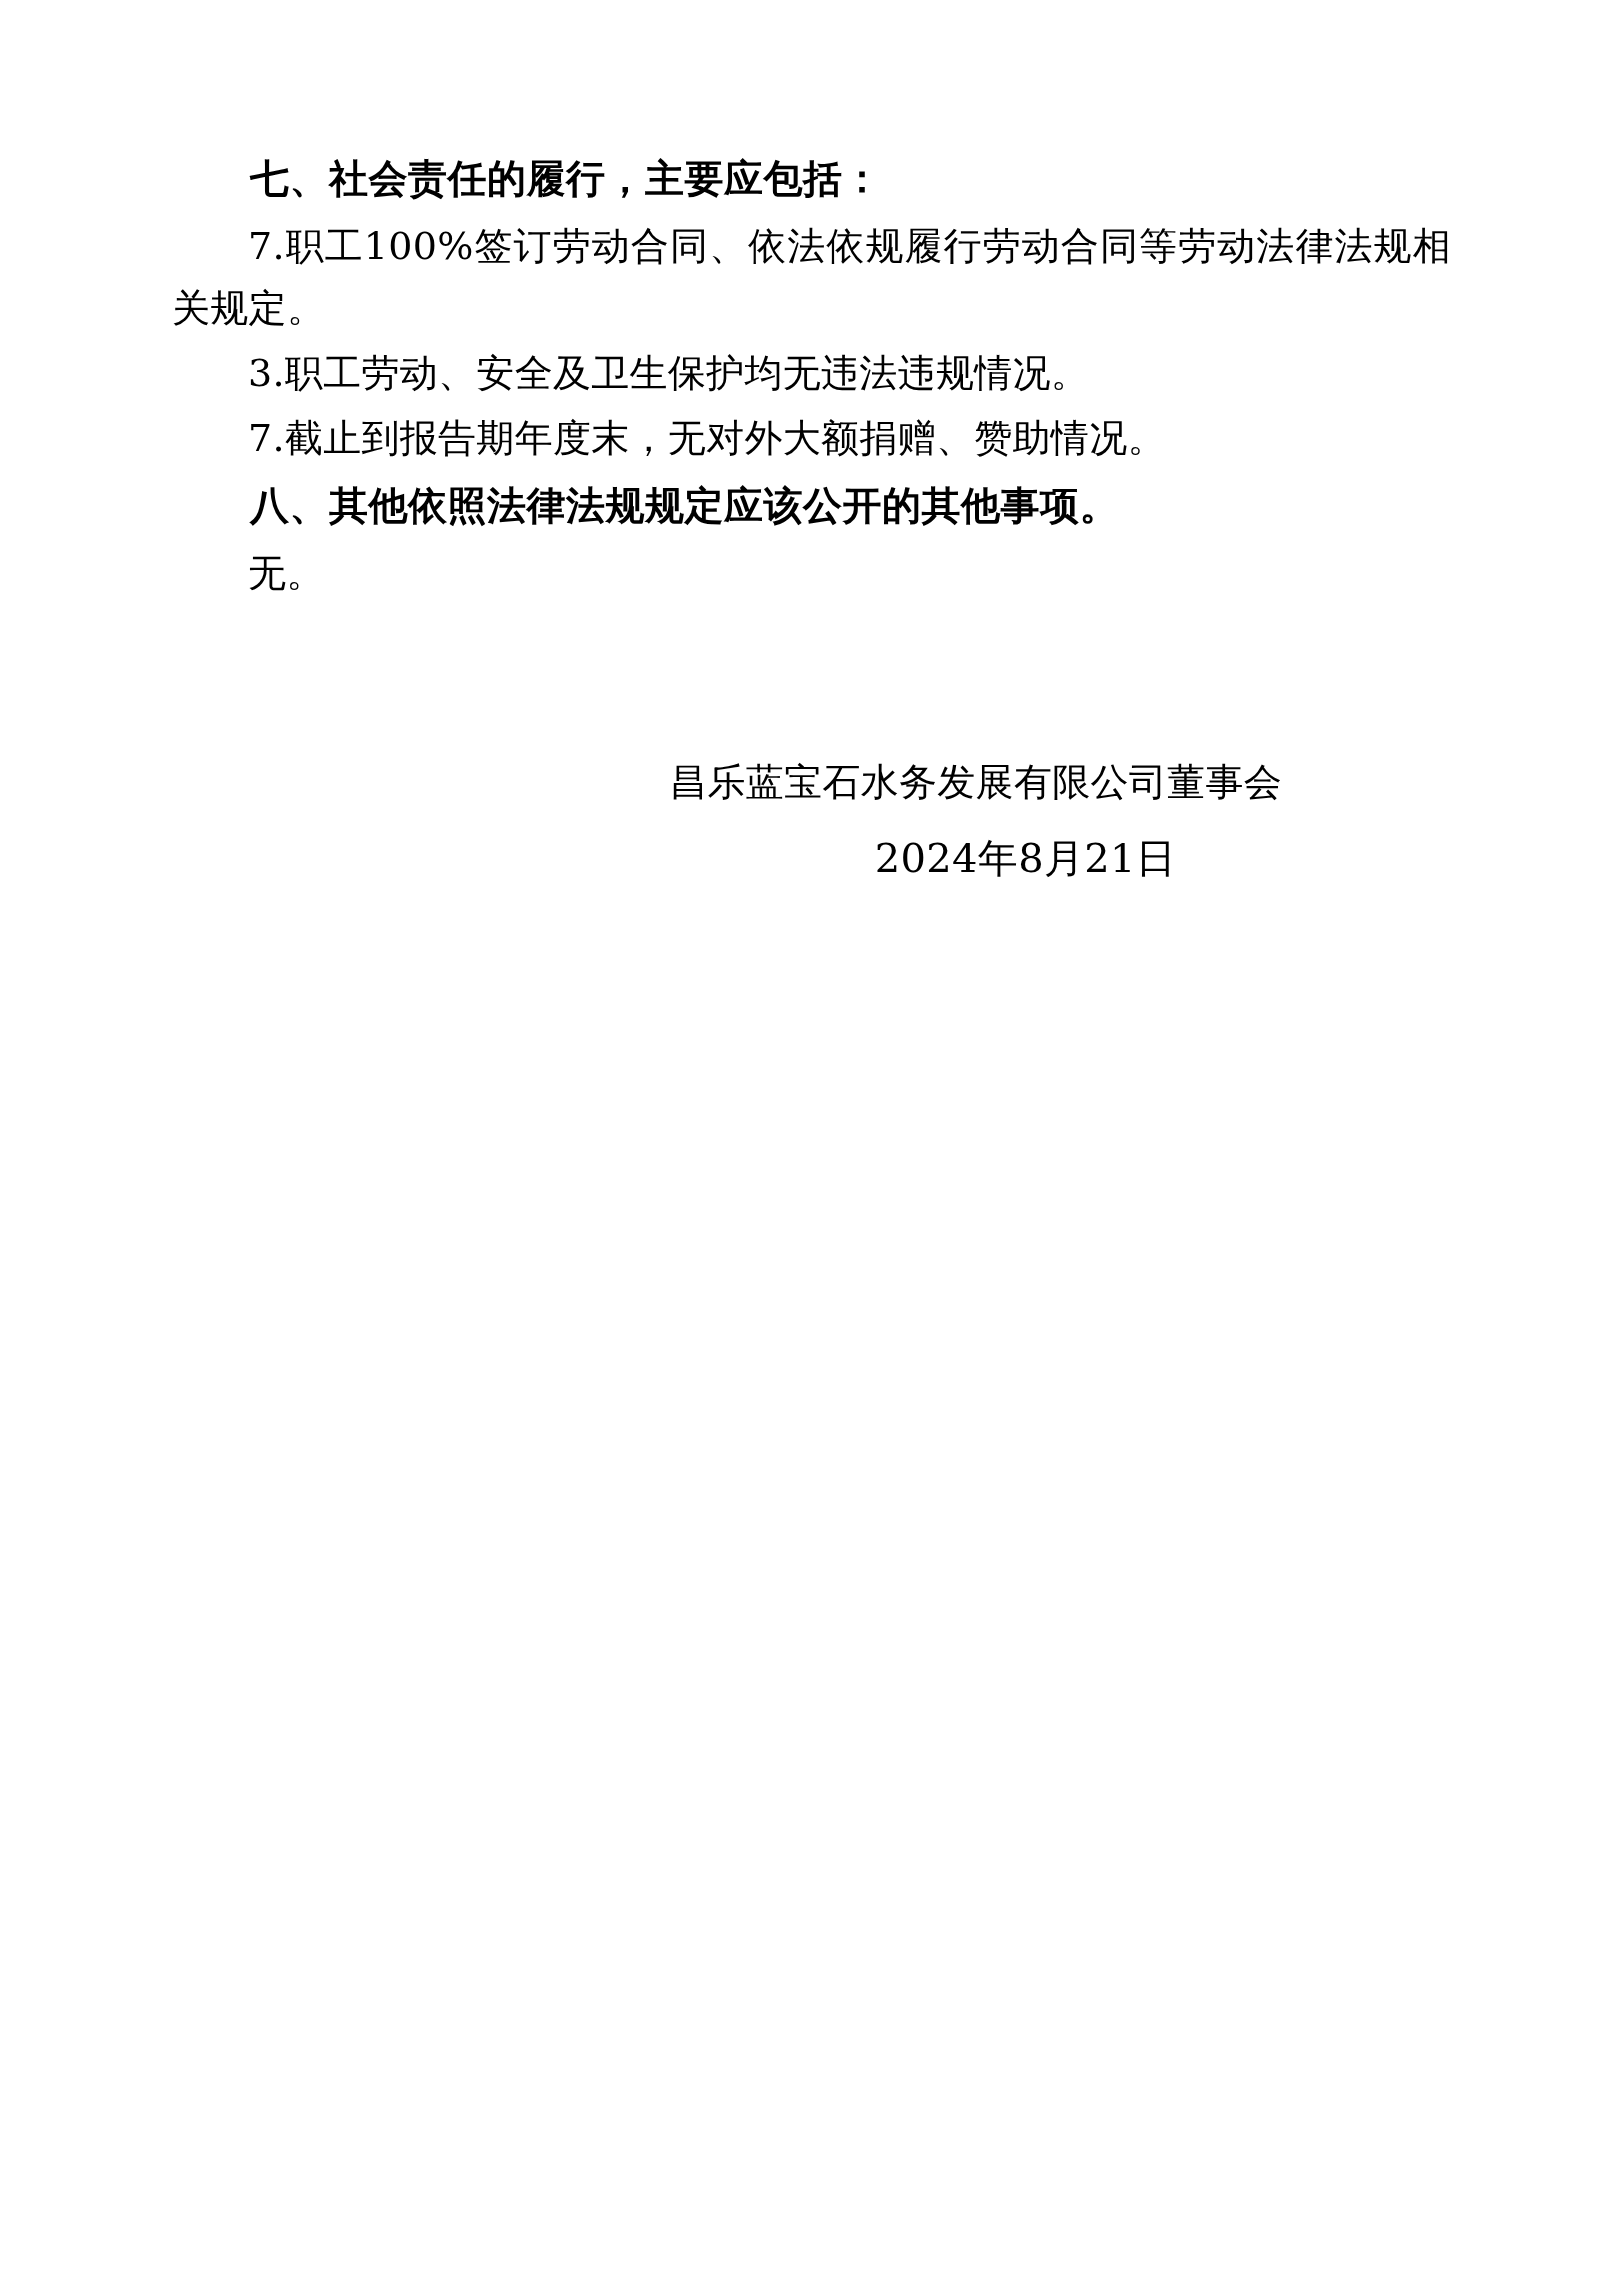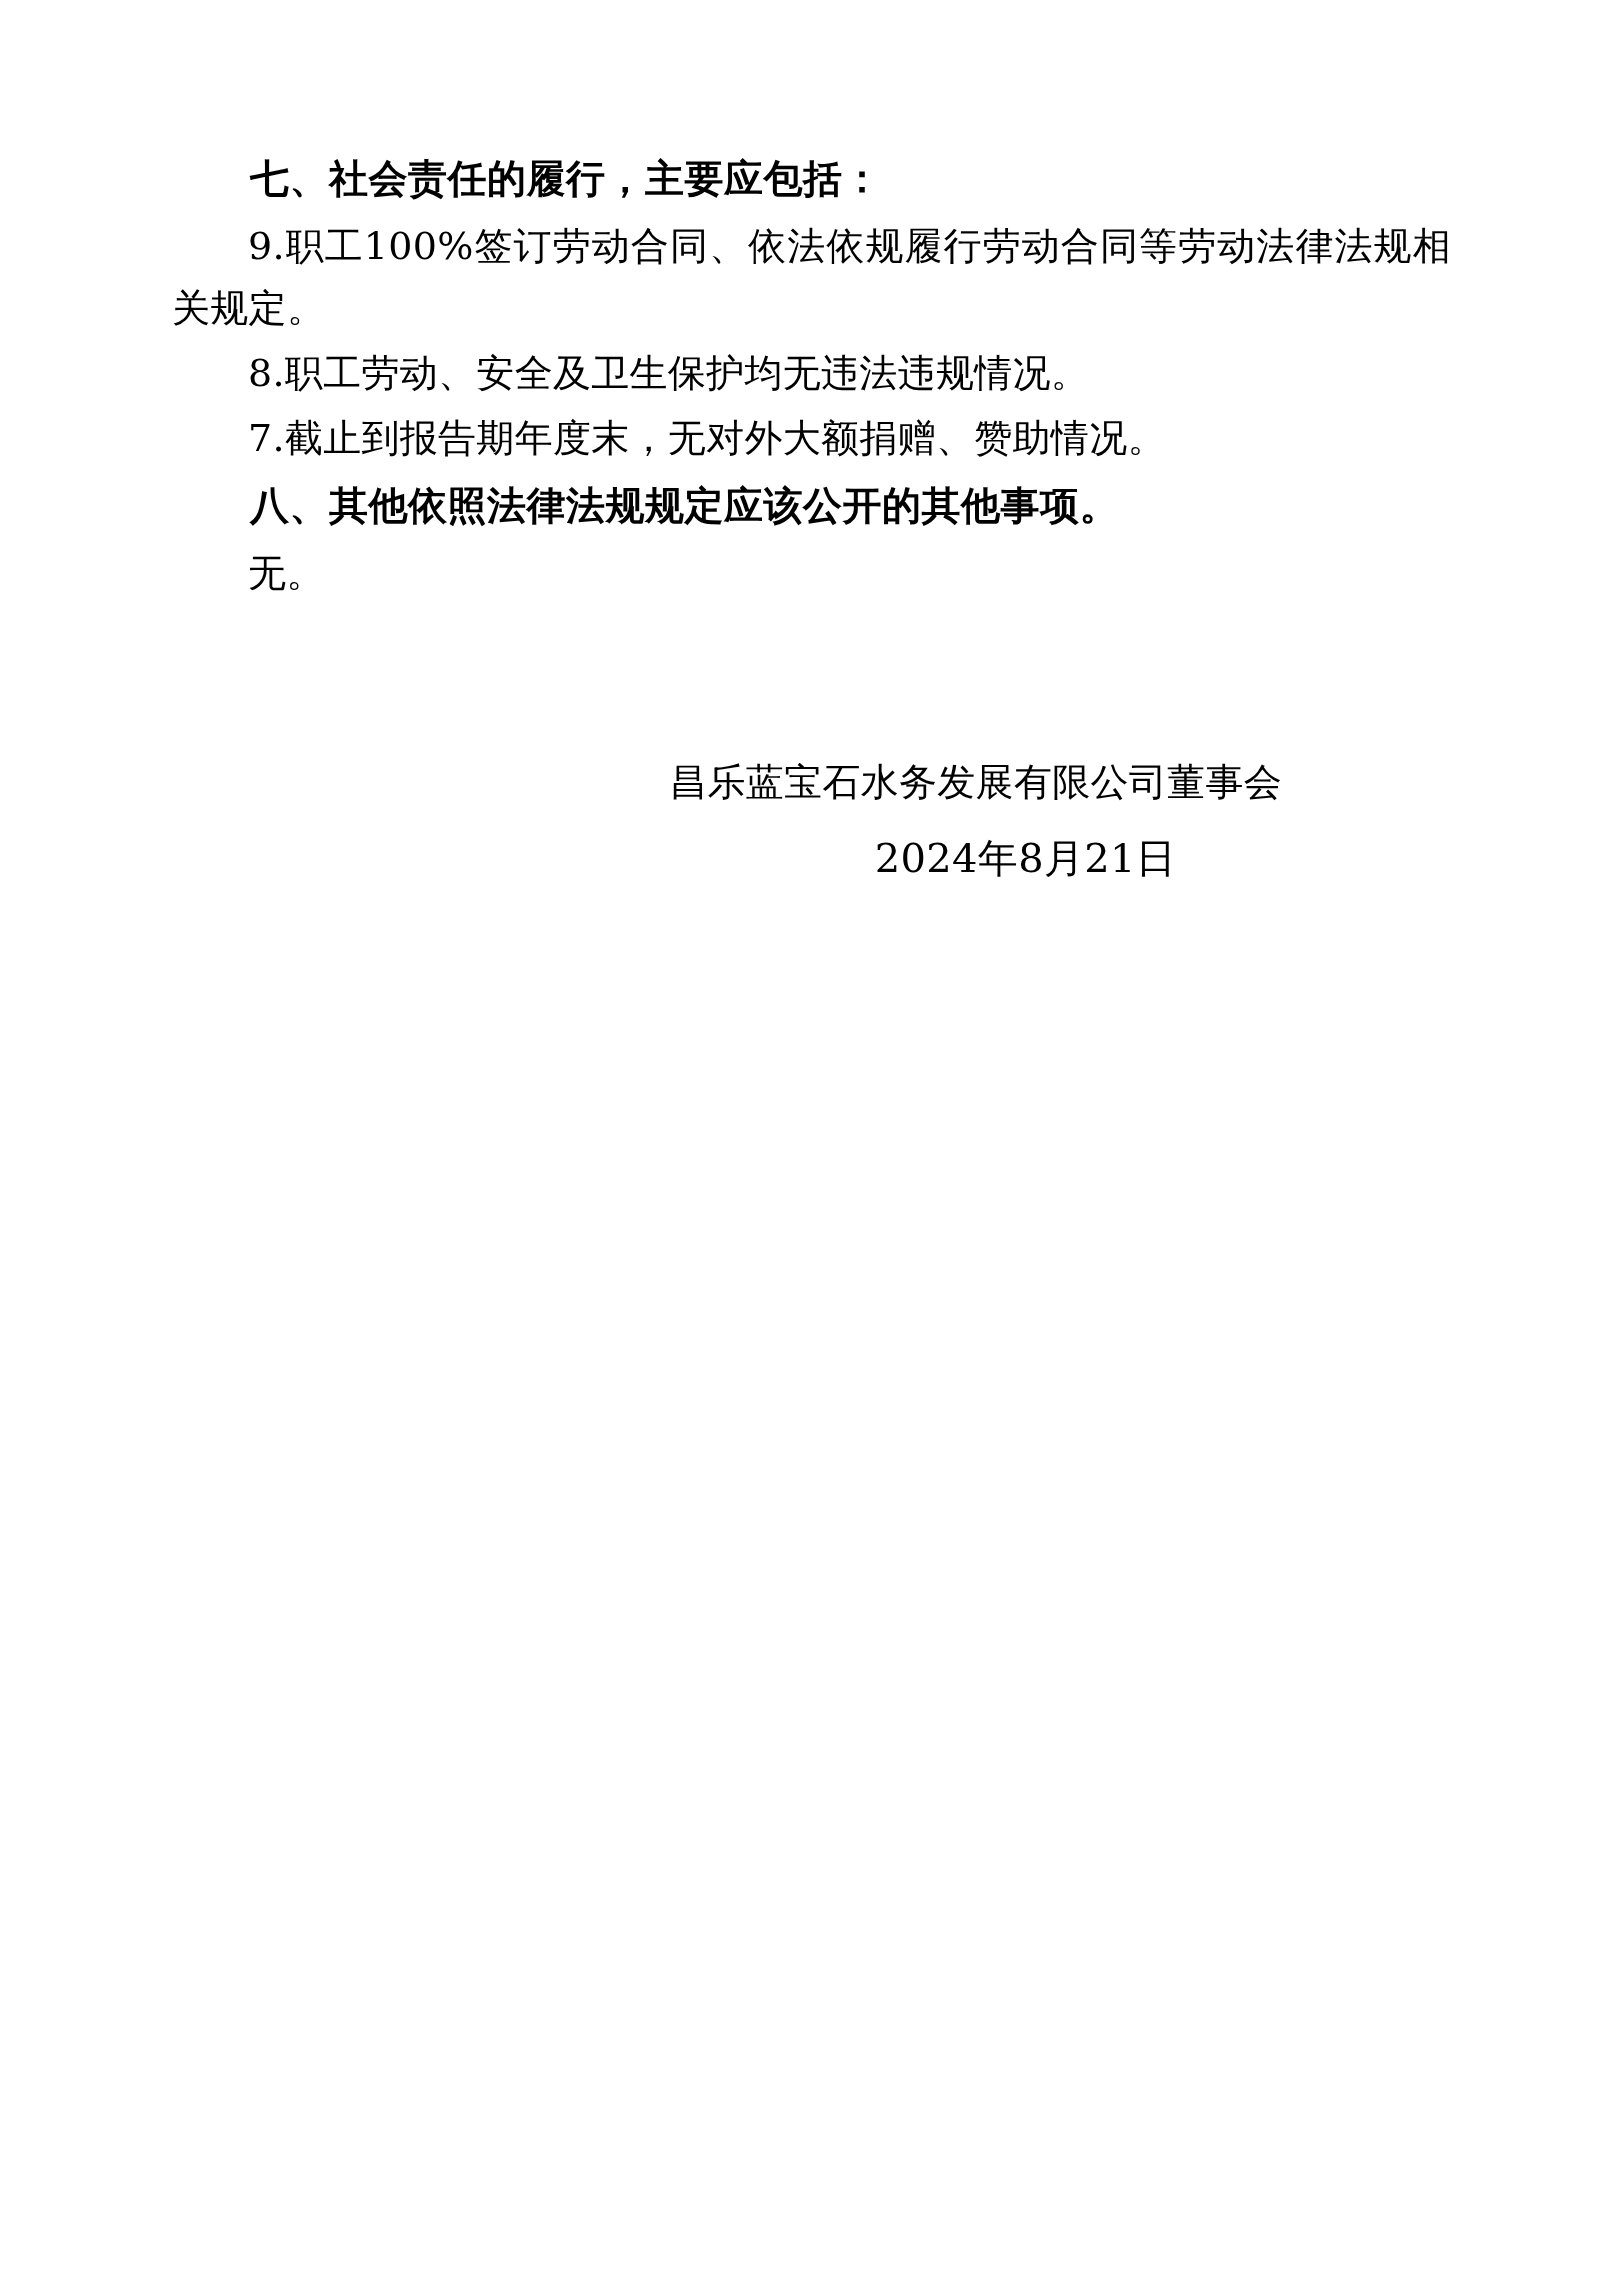--- a/index.html
+++ b/index.html
@@ -66,24 +66,24 @@
   }
 </style>
 </head>
 <body>
 
 <div class="page">
   <div class="doc-body">
 
     <p class="heading">七、社会责任的履行，主要应包括：</p>
 
-    <p class="para">9.职工100%签订劳动合同、依法依规履行劳动合同等劳动法律法规相关规定。</p>
+    <p class="para">7.职工100%签订劳动合同、依法依规履行劳动合同等劳动法律法规相关规定。</p>
 
 
-    <p class="para">8.职工劳动、安全及卫生保护均无违法违规情况。</p>
+    <p class="para">3.职工劳动、安全及卫生保护均无违法违规情况。</p>
 
     <p class="para">7.截止到报告期年度末，无对外大额捐赠、赞助情况。</p>
 
     <p class="heading">八、其他依照法律法规规定应该公开的其他事项。</p>
 
     <p class="para">无。</p>
 
     <div class="spacer-lg"></div>
 
     <div class="signature-block">

